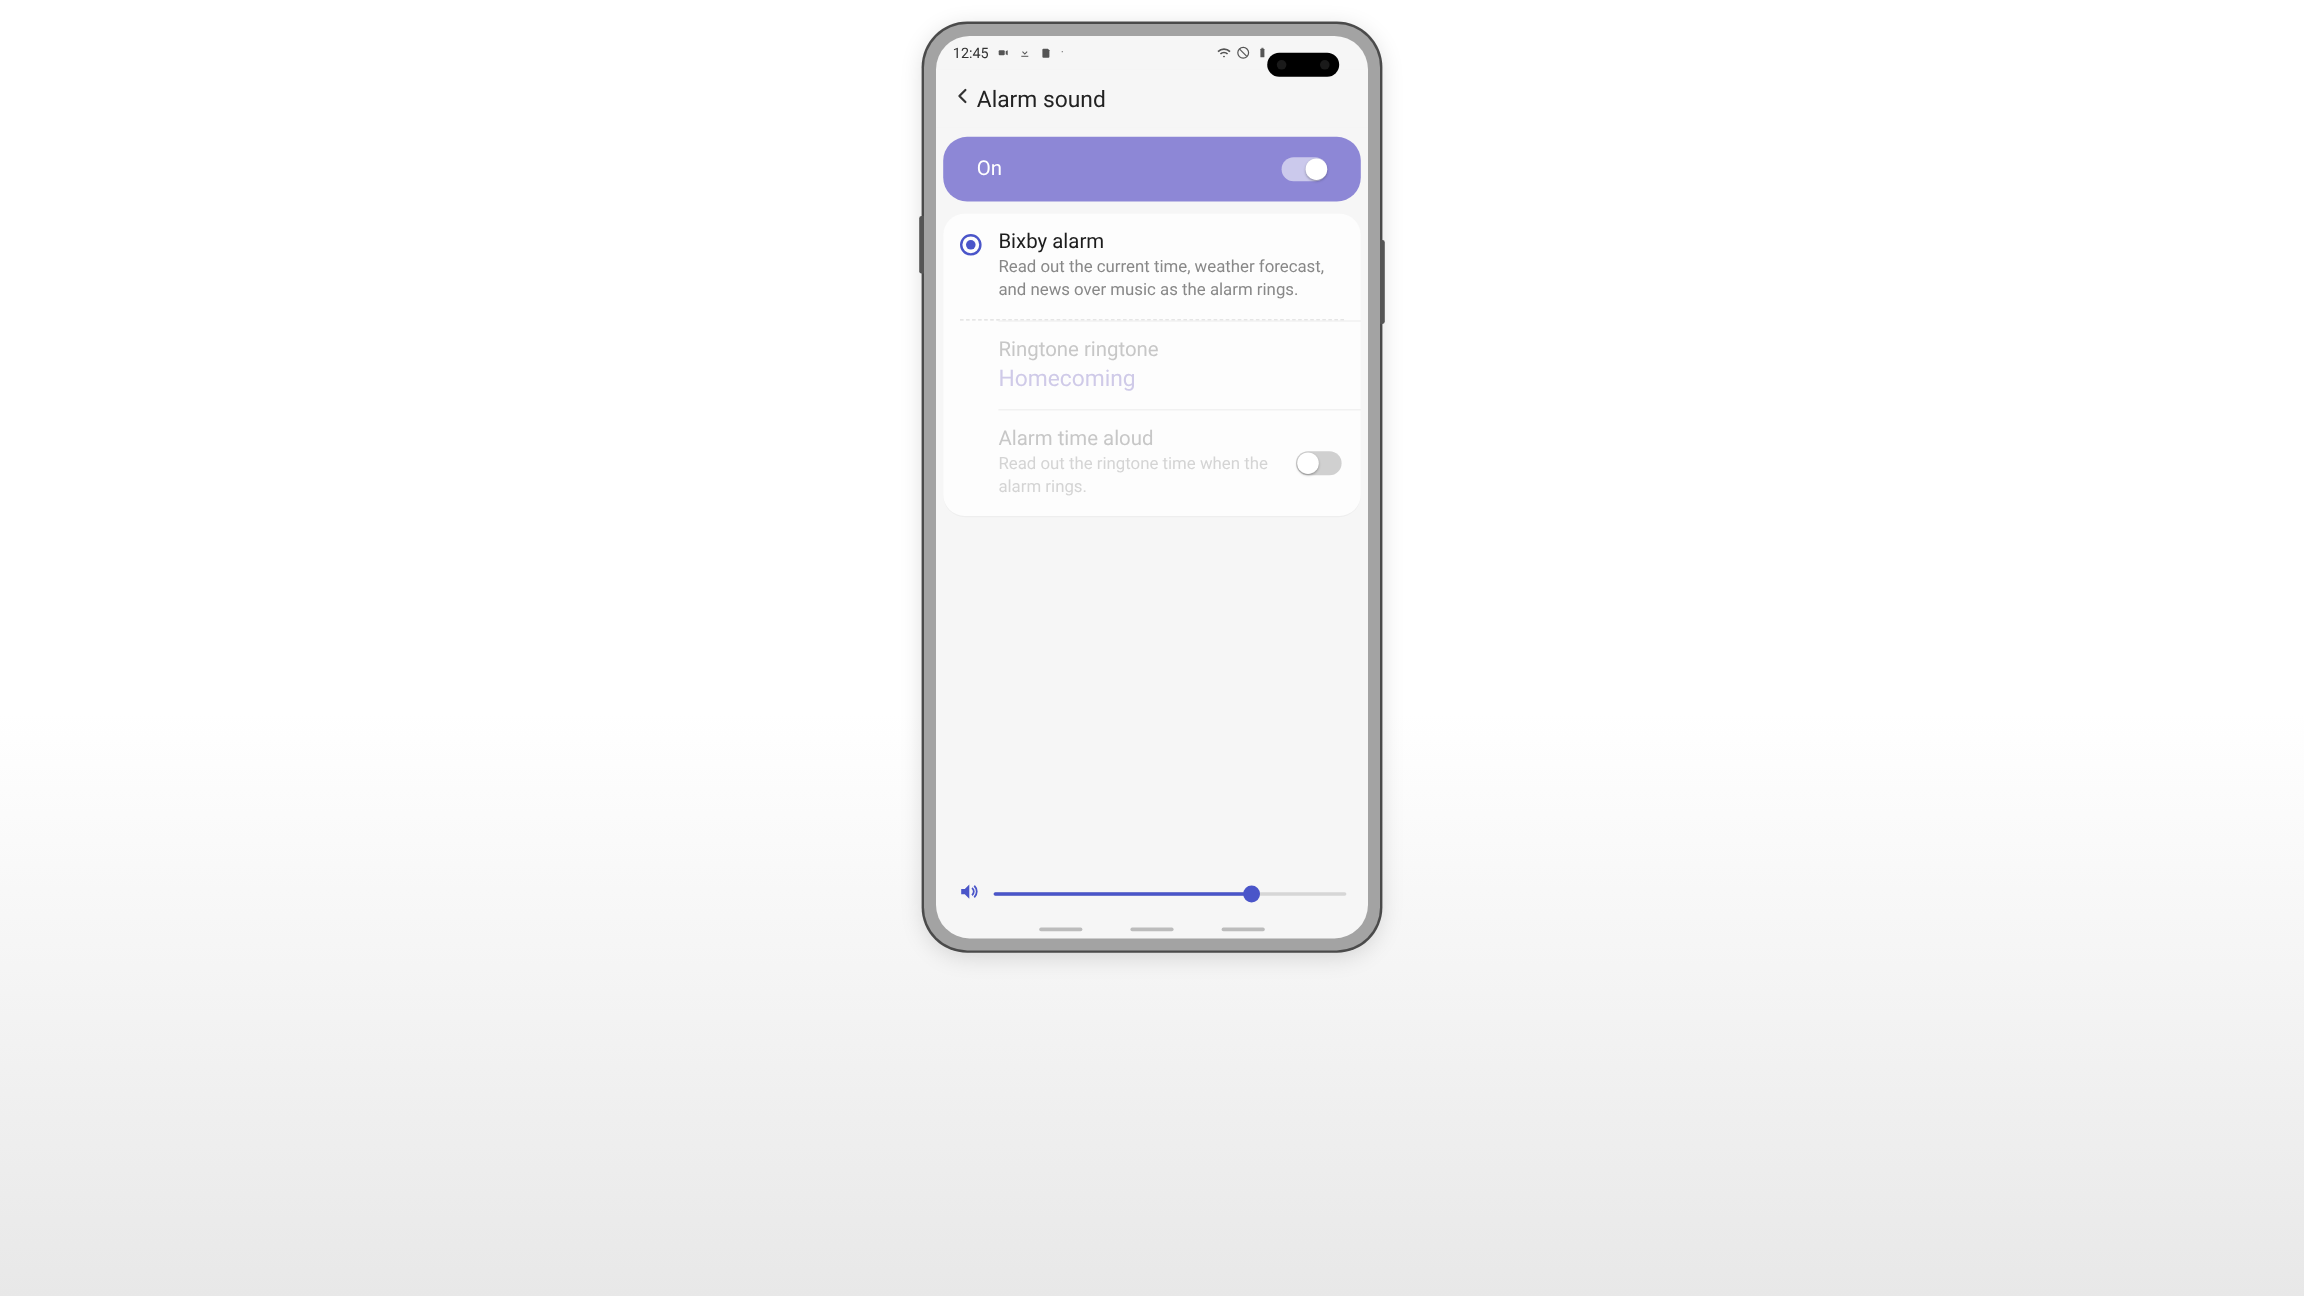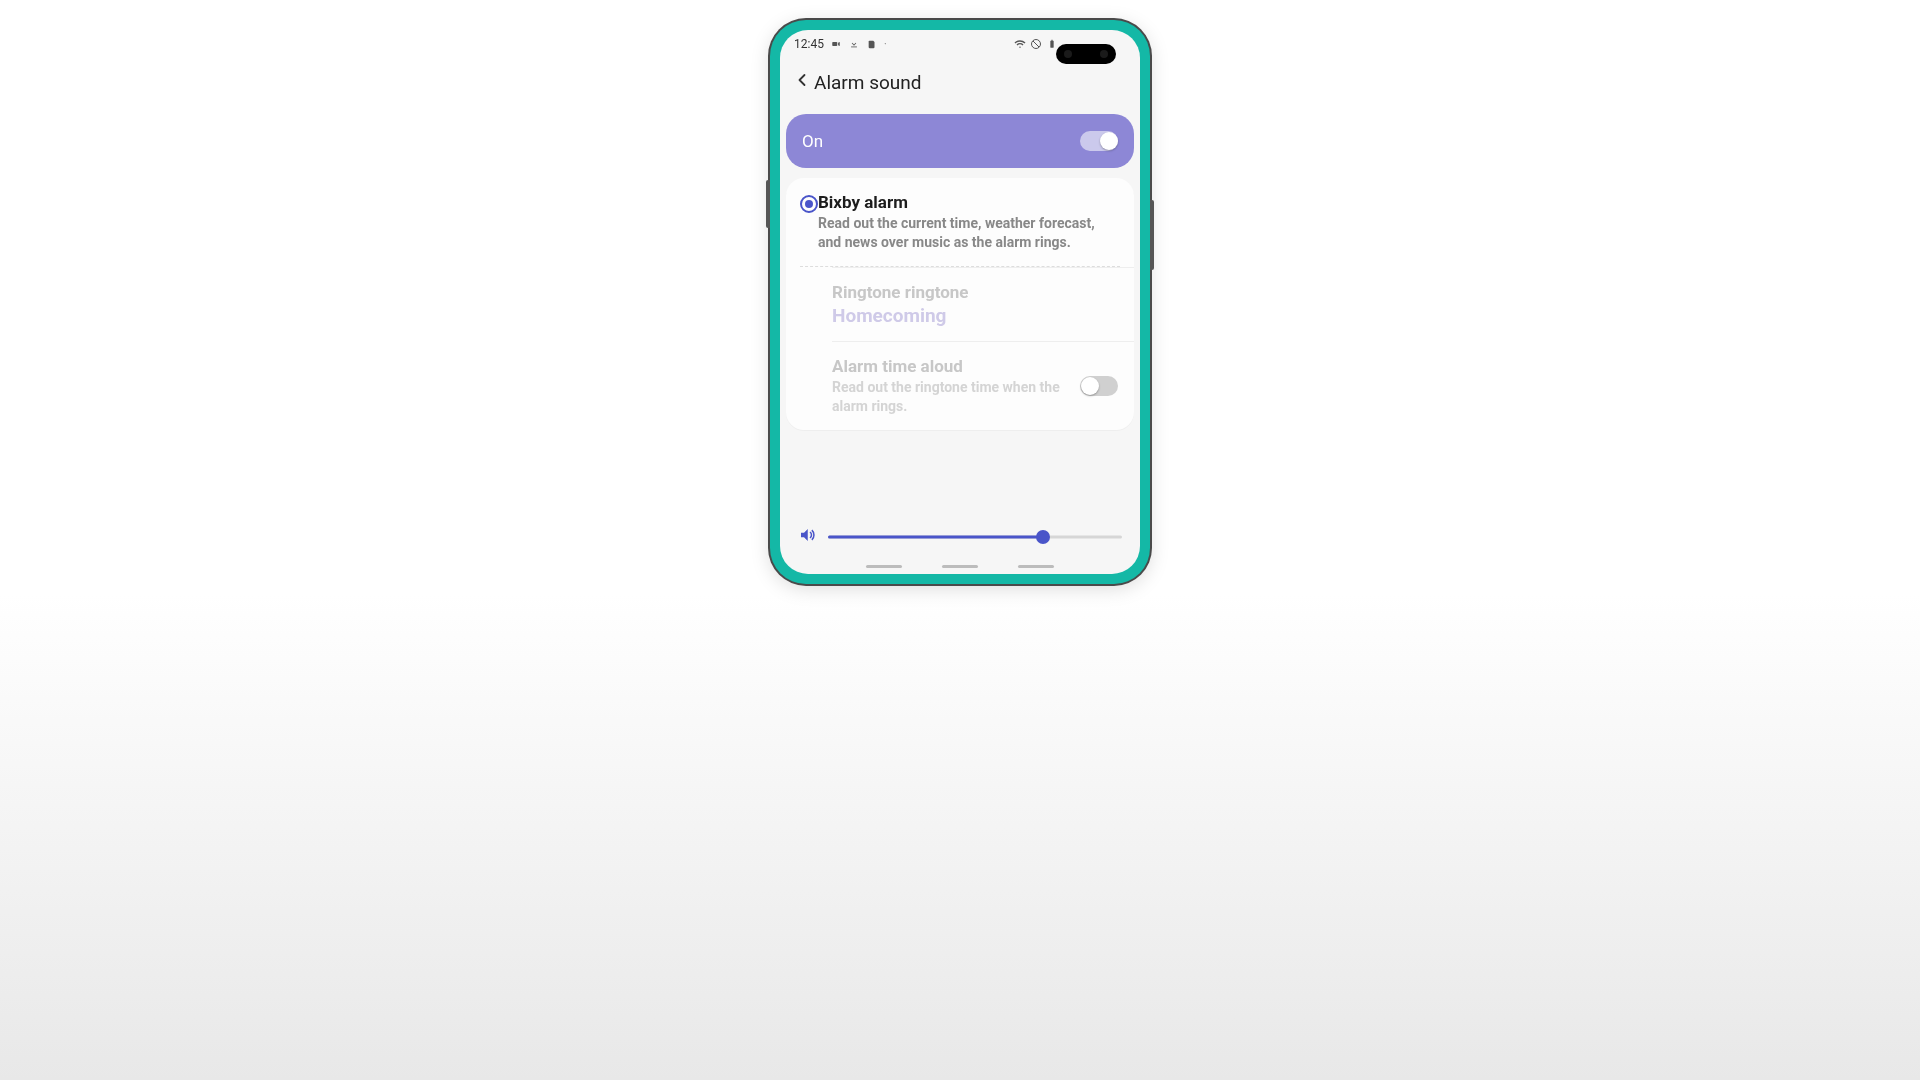--- a/index.html
+++ b/index.html
@@ -7,22 +7,22 @@
   body {
     font-family: -apple-system, BlinkMacSystemFont, "Segoe UI", Roboto, Arial, sans-serif;
     background: linear-gradient(to bottom, #ffffff 0%, #ffffff 55%, #e8e8e8 100%);
     display: flex;
     align-items: flex-start;
     justify-content: center;
     padding-top: 20px;
   }
   .phone-frame {
     width: 380px;
-    height: 564px;
-    background: #14b8a6;
+    height: 772px;
+    background: #a3a3a3;
     border-radius: 36px;
     padding: 10px;
     position: relative;
     box-shadow: 0 0 0 2px #4a4a4a, 0 4px 20px rgba(0,0,0,.15);
   }
   .phone-screen {
     width: 100%;
     height: 100%;
     background: #f6f6f6;
     border-radius: 28px;
@@ -67,21 +67,21 @@
   }
   .back-chevron svg { width: 20px; height: 20px; }
   .app-title { font-size: 19px; color: #222; font-weight: 400; }
 
   .toggle-banner {
     margin: 8px 6px 10px 6px;
     background: #8d87d6;
     border-radius: 20px;
     height: 54px;
     display: flex; align-items: center; justify-content: space-between;
-    padding: 0 16px;
+    padding: 0 28px;
     color: #fff; font-size: 17px;
   }
   .switch {
     width: 38px; height: 20px; border-radius: 20px; position: relative;
     background: rgba(255,255,255,.55);
   }
   .switch.on .knob { left: 20px; }
   .switch .knob {
     position: absolute; top: 1px; left: 1px;
     width: 18px; height: 18px; border-radius: 50%; background: #fff;
@@ -91,23 +91,22 @@
   .switch.off { background: #d0d0d0; }
   .switch.off .knob { left: 1px; }
 
   .card {
     background: #fdfdfd;
     margin: 0 6px;
     border-radius: 18px;
     box-shadow: 0 1px 0 rgba(0,0,0,.03);
   }
   .row {
-    display: flex; align-items: flex-start; 
+    display: flex; align-items: flex-start; gap: 14px;
     padding: 14px 16px 14px 14px;
-    font-weight: bold;
   }
   .radio {
     width: 18px; height: 18px; border: 2px solid #8c8c8c; border-radius: 50%;
     flex: 0 0 18px; margin-top: 3px; position: relative;
   }
   .radio.selected { border-color: #4a55c9; }
   .radio.selected::after {
     content: ""; position: absolute; inset: 3px; background: #4a55c9; border-radius: 50%;
   }
   .row-main { flex: 1; }

